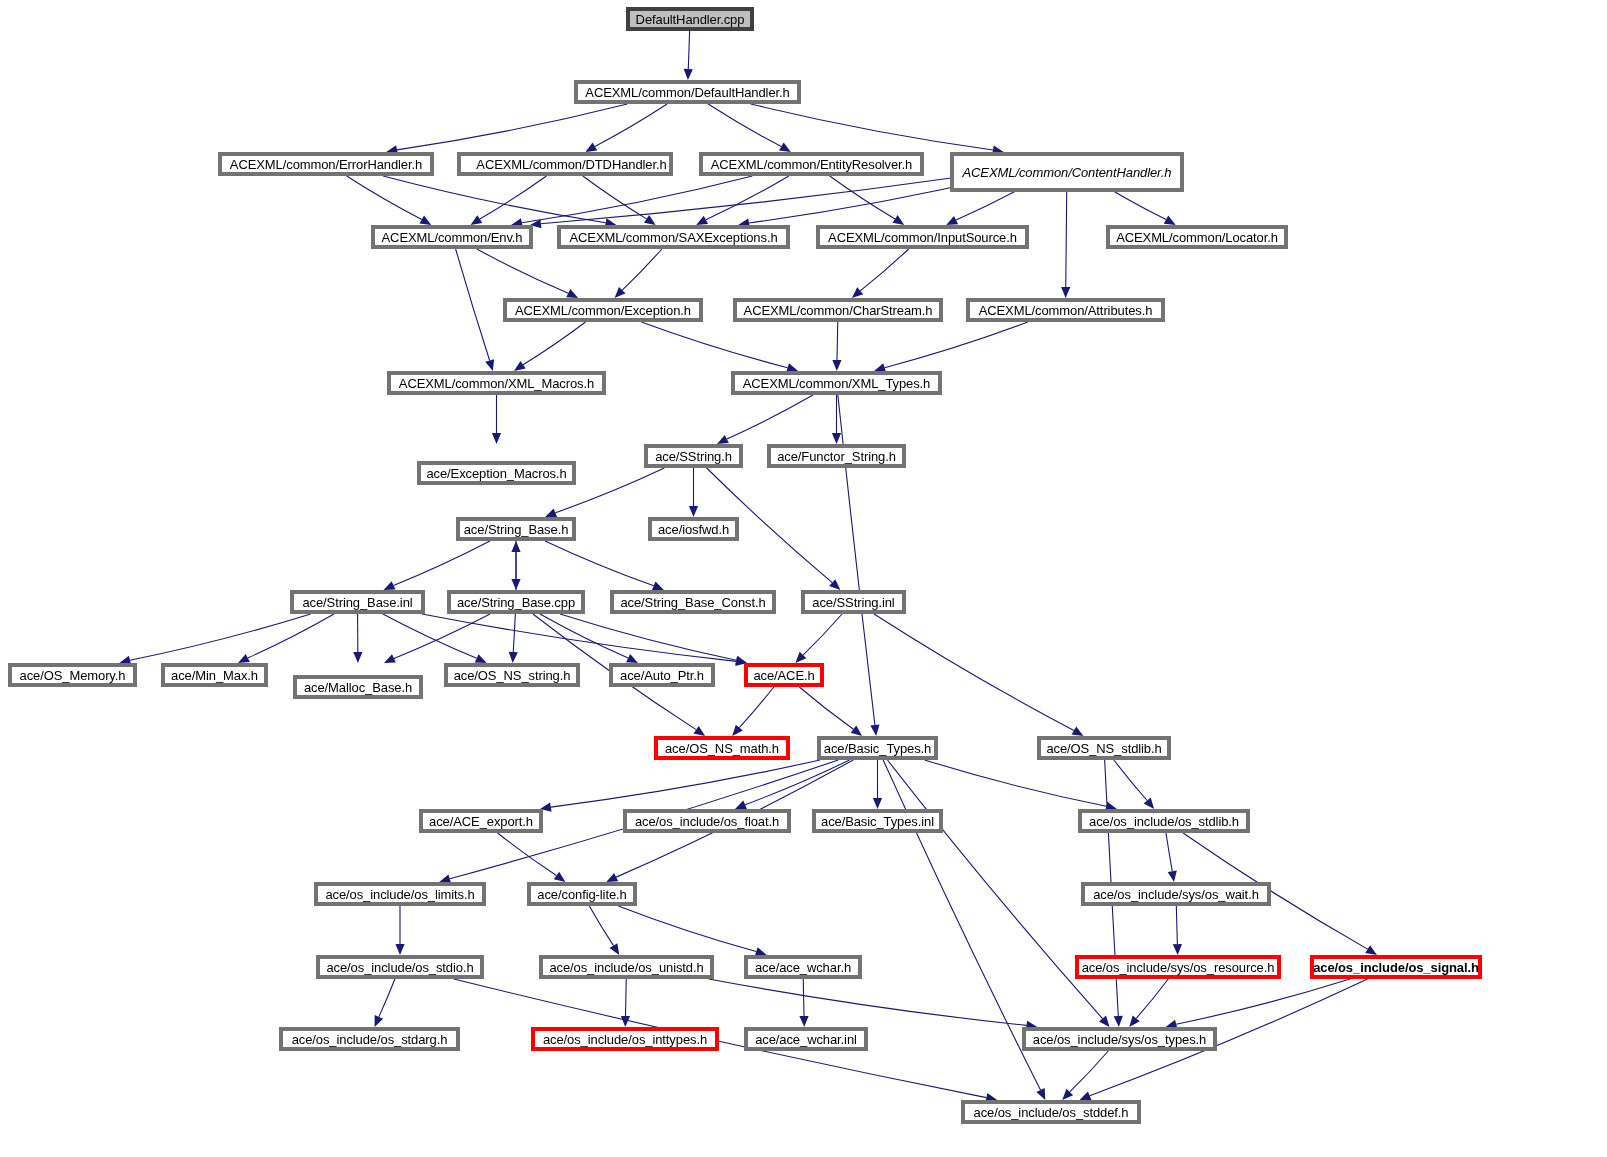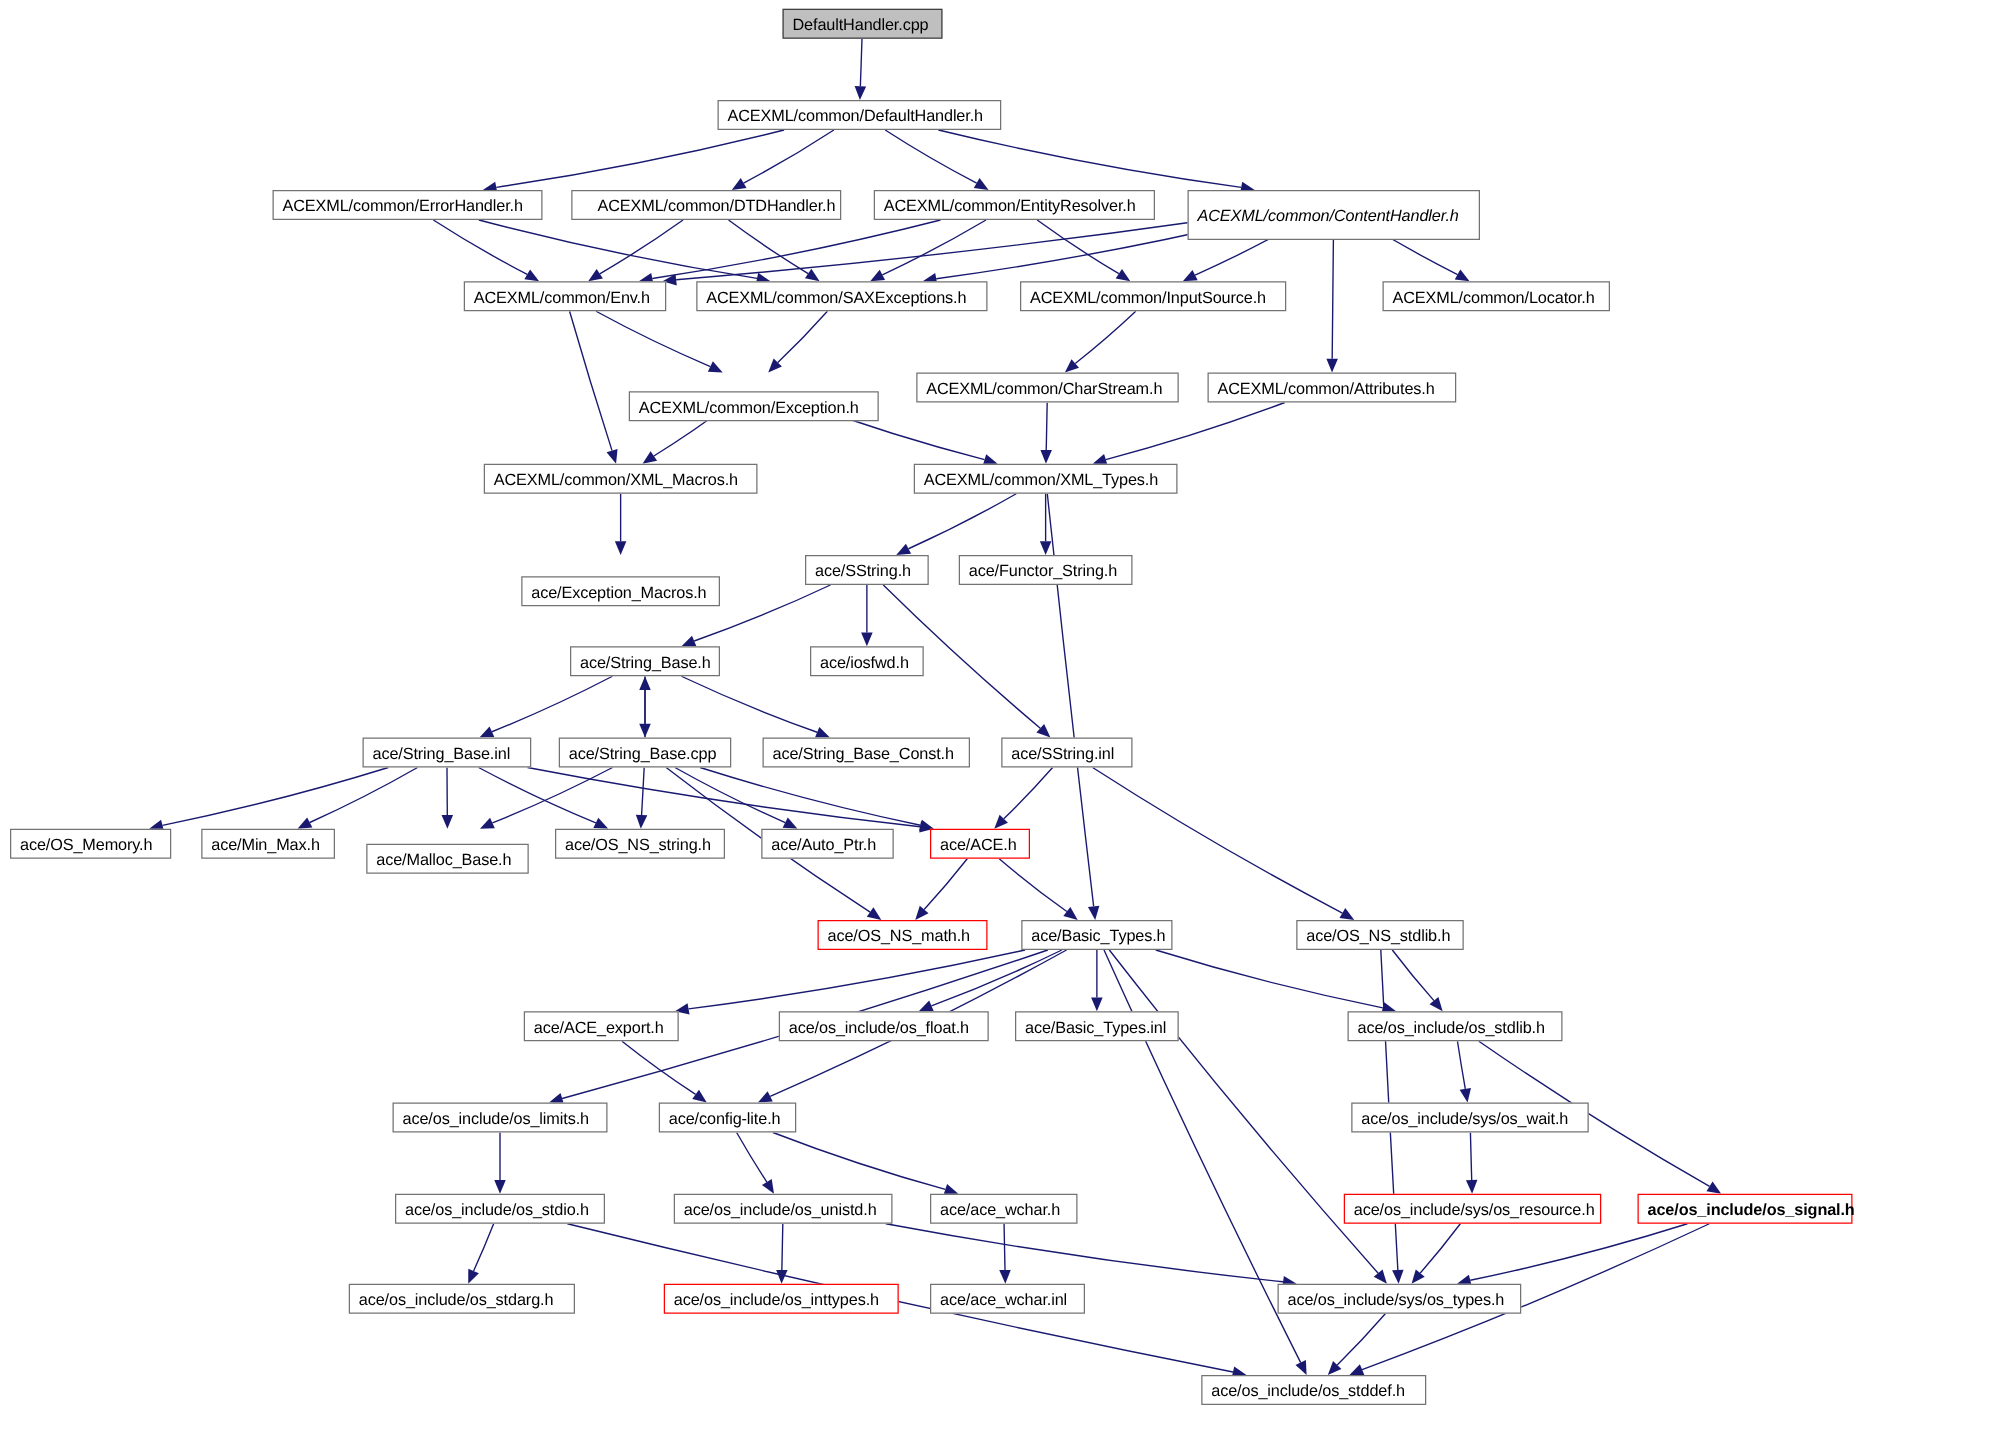--- a/index.html
+++ b/index.html
@@ -7,27 +7,28 @@
     position:relative;
     width:1607px;height:1157px;
     background:#ffffff;
     font-family:"Liberation Sans", sans-serif;
     overflow:hidden;
   }
   #edges{position:absolute;left:0;top:0;width:1607px;height:1157px;}
   .node{
     position:absolute;
     box-sizing:border-box;
-    border:1px solid #737373;
+    border:4px solid #737373;
     background:#ffffff;
     color:#000000;
     font-size:13px;
     line-height:1;
     display:flex;
     align-items:center;
+    justify-content:center;
     white-space:nowrap;
     padding:0 7px;
     letter-spacing:-0.1px;
   }
   .node.red{border-color:#ff0000;}
   .node.filled{background:#bfbfbf;border-color:#404040;}
   .node-label{pointer-events:none;}
 </style>
 </head>
 <body>
@@ -210,21 +211,21 @@
     </div>
     <div class="node" style="left: 557px; top: 225px; width: 233px; height: 24px;">
       <span class="node-label">ACEXML/common/SAXExceptions.h</span>
     </div>
     <div class="node" style="left: 816px; top: 225px; width: 213px; height: 24px;">
       <span class="node-label">ACEXML/common/InputSource.h</span>
     </div>
     <div class="node" style="left: 1106px; top: 225px; width: 182px; height: 24px;">
       <span class="node-label">ACEXML/common/Locator.h</span>
     </div>
-    <div class="node" style="left: 503px; top: 313px; width: 200px; height: 24px;">
+    <div class="node" style="left: 503px; top: 298px; width: 200px; height: 24px;">
       <span class="node-label">ACEXML/common/Exception.h</span>
     </div>
     <div class="node" style="left: 733px; top: 298px; width: 210px; height: 24px;">
       <span class="node-label">ACEXML/common/CharStream.h</span>
     </div>
     <div class="node" style="left: 966px; top: 298px; width: 199px; height: 24px;">
       <span class="node-label">ACEXML/common/Attributes.h</span>
     </div>
     <div class="node" style="left: 387px; top: 371px; width: 219px; height: 24px;">
       <span class="node-label">ACEXML/common/XML_Macros.h</span>

